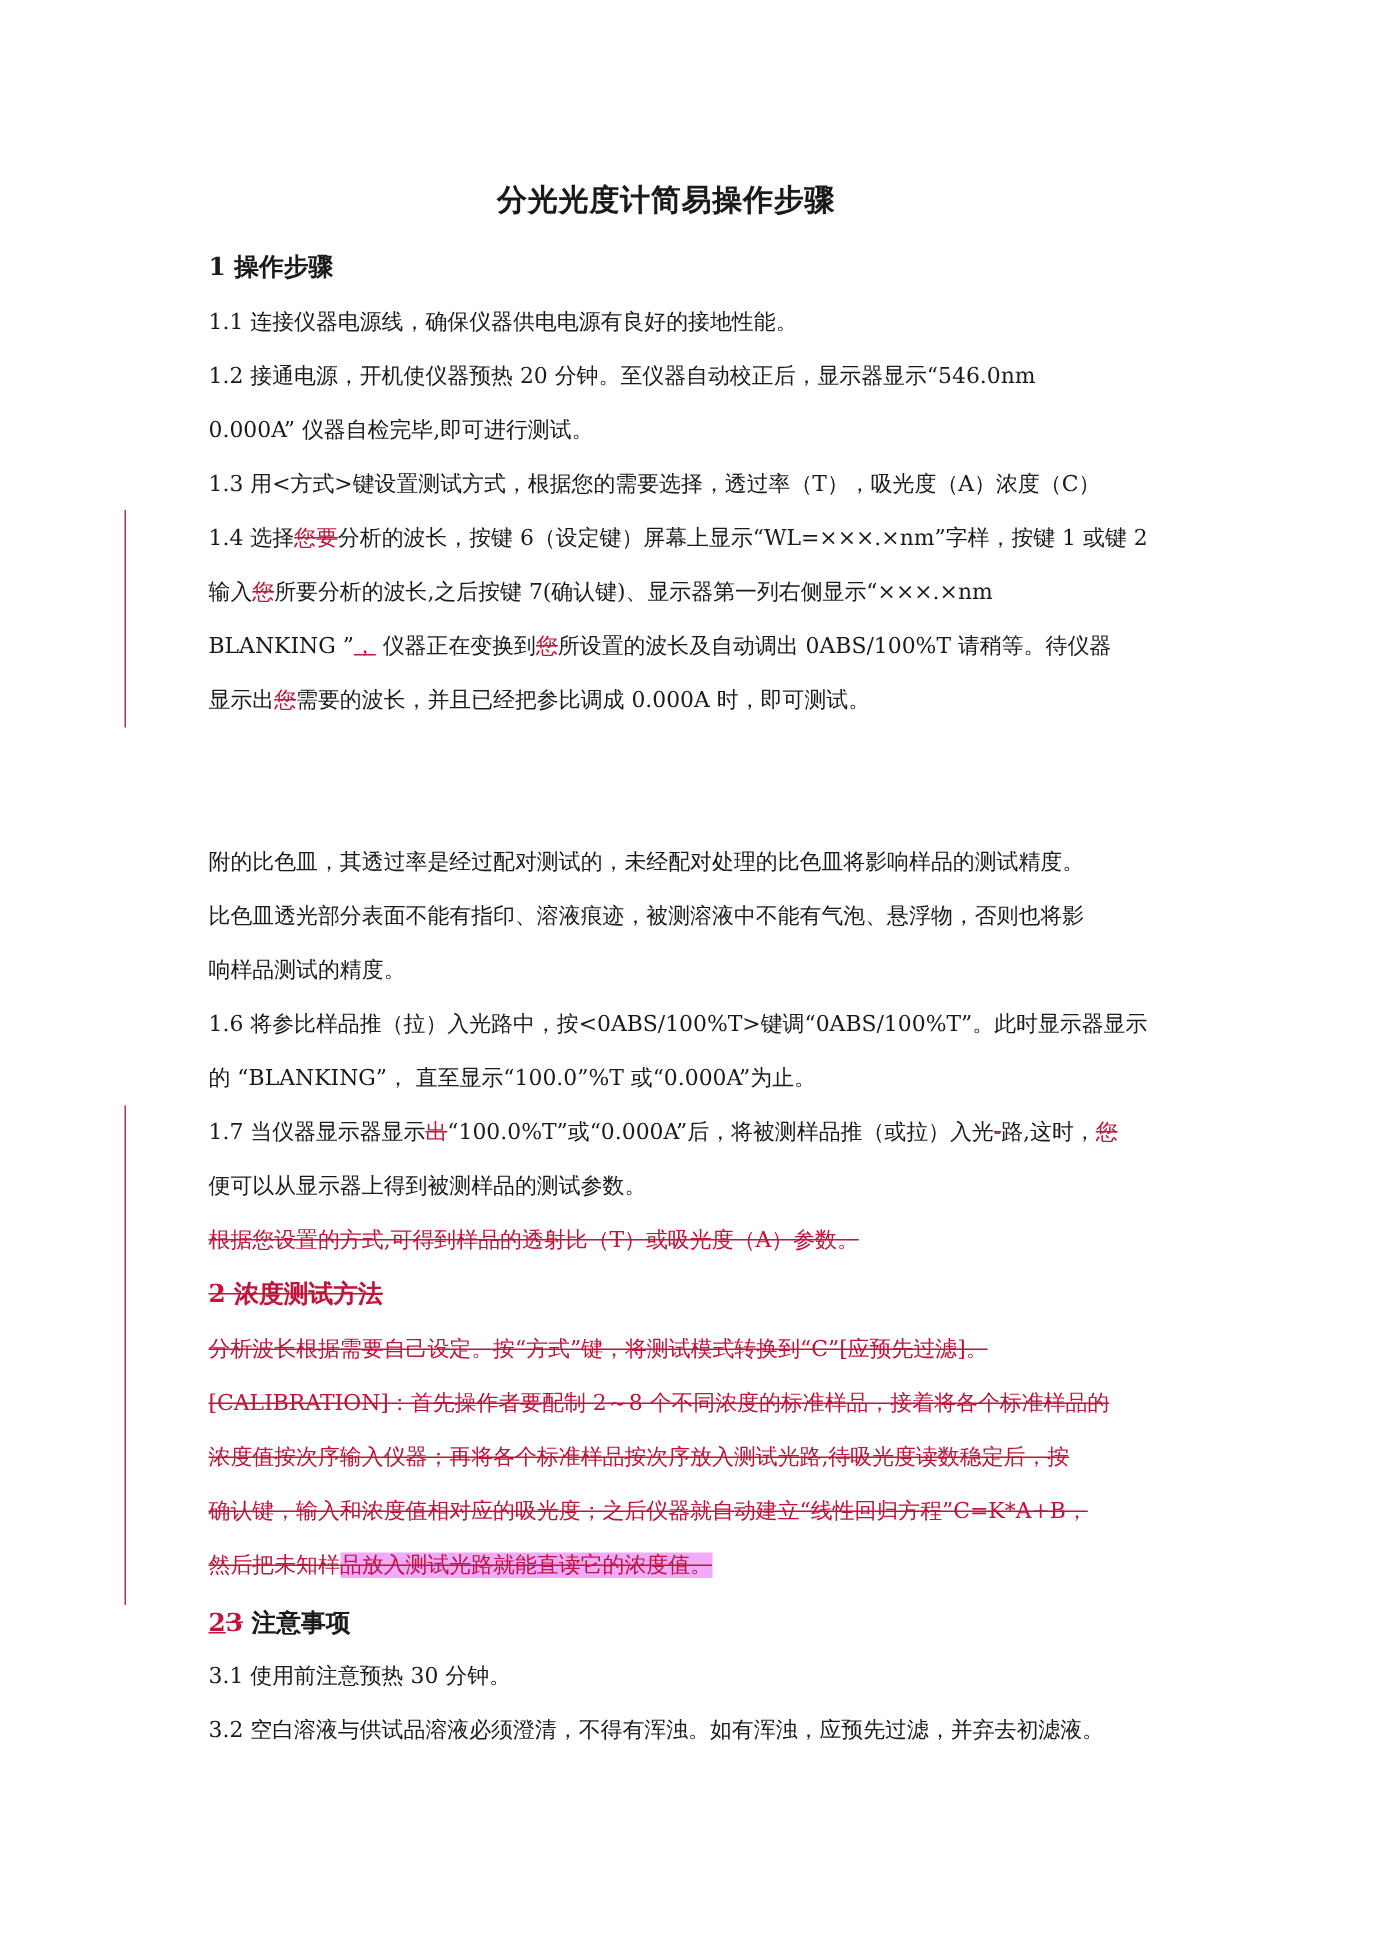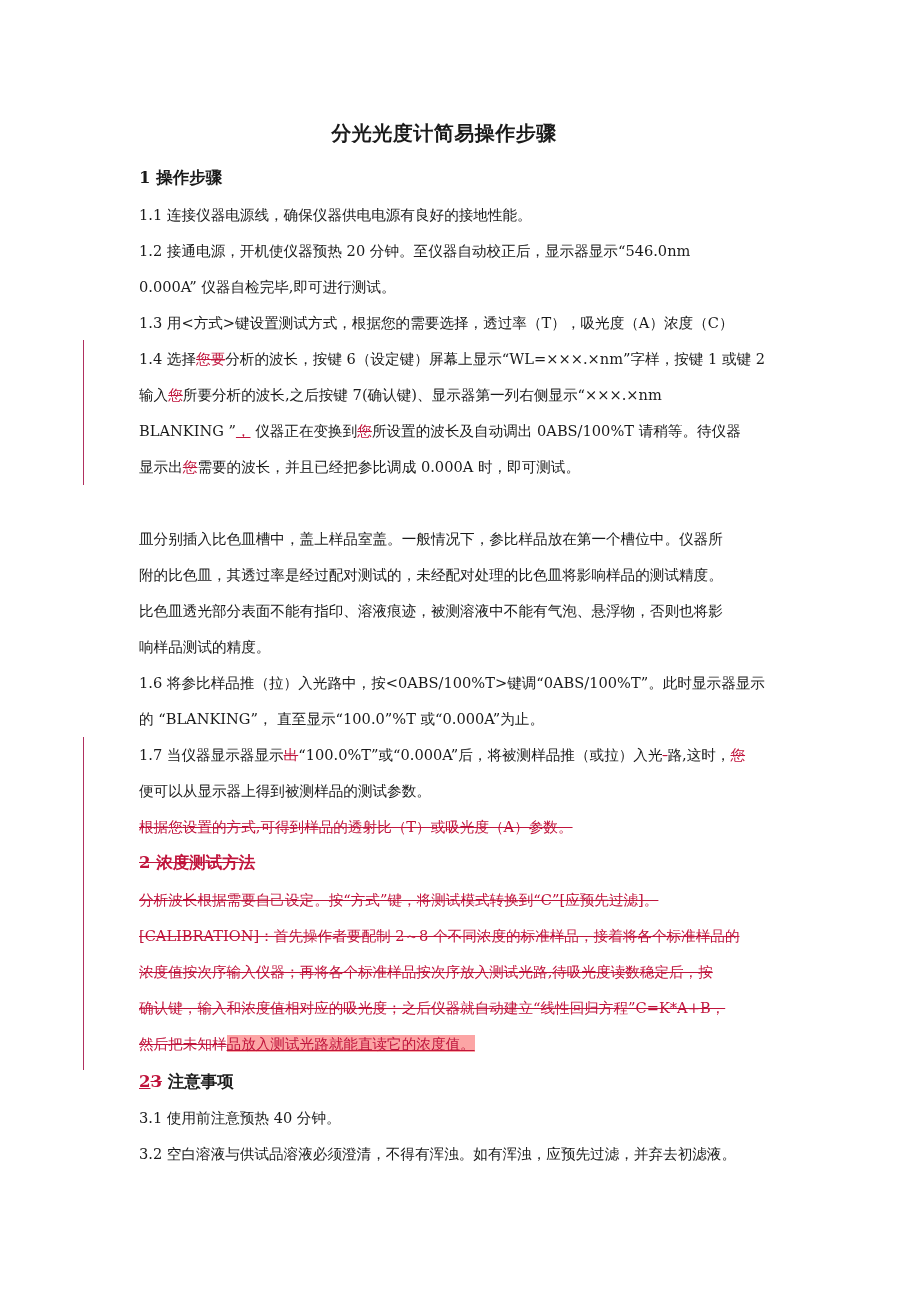--- a/index.html
+++ b/index.html
@@ -12,21 +12,21 @@
     .title {
       position: absolute; left: 0; width: 888px; top: 120px;
       text-align: center; font-size: 20px; font-weight: bold; letter-spacing: 0.5px;
     }
     .line {
       position: absolute; left: 139px; font-size: 14.6px; white-space: nowrap; line-height: 20px;
     }
     .h { font-size: 16.5px; font-weight: bold; }
     .del { color: #c0143c; text-decoration: line-through; text-decoration-color: #c0143c; }
     .ins { color: #c0143c; text-decoration: underline; text-decoration-color: #c0143c; }
-    .hl { background: #fca5a5; text-decoration: underline; }
+    .hl { background: #f0abfc; }
     .bar { position: absolute; left: 83px; width: 1px; background: #b03060; }
   </style>
 </head>
 <body>
 
 <div class="page">
 
   <div class="title">分光光度计简易操作步骤</div>
 
   <div class="line h" style="top:168px">1 操作步骤</div>
@@ -46,21 +46,20 @@
   <div class="line" style="top:385px">
     <span>输入</span><span class="del">您</span><span>所要分析的波长,之后按键 7(确认键)、显示器第一列右侧显示“×××.×nm</span>
   </div>
   <div class="line" style="top:421px">
     <span>BLANKING ”</span><span class="ins">，</span><span> 仪器正在变换到</span><span class="del">您</span><span>所设置的波长及自动调出 0ABS/100%T 请稍等。待仪器</span>
   </div>
   <div class="line" style="top:457px">
     <span>显示出</span><span class="del">您</span><span>需要的波长，并且已经把参比调成 0.000A 时，即可测试。</span>
   </div>
 
-  <div class="line" style="top:529px">皿分别插入比色皿槽中，盖上样品室盖。一般情况下，参比样品放在第一个槽位中。仪器所</div>
   <div class="line" style="top:565px">附的比色皿，其透过率是经过配对测试的，未经配对处理的比色皿将影响样品的测试精度。</div>
   <div class="line" style="top:601px">比色皿透光部分表面不能有指印、溶液痕迹，被测溶液中不能有气泡、悬浮物，否则也将影</div>
   <div class="line" style="top:637px">响样品测试的精度。</div>
 
   <div class="line" style="top:673px">1.6 将参比样品推（拉）入光路中，按&lt;0ABS/100%T&gt;键调“0ABS/100%T”。此时显示器显示</div>
   <div class="line" style="top:709px">的 “BLANKING”，  直至显示“100.0”%T 或“0.000A”为止。</div>
 
   <div class="bar" style="top:737px; height:333px"></div>
 
   <div class="line" style="top:745px">
@@ -74,16 +73,16 @@
   <div class="line del" style="top:926px">[CALIBRATION]：首先操作者要配制 2～8 个不同浓度的标准样品，接着将各个标准样品的</div>
   <div class="line del" style="top:998px">确认键，输入和浓度值相对应的吸光度；之后仪器就自动建立“线性回归方程”C=K*A+B，</div>
   <div class="line del" style="top:962px">浓度值按次序输入仪器；再将各个标准样品按次序放入测试光路,待吸光度读数稳定后，按</div>
   <div class="line" style="top:1034px">
     <span class="del">然后把未知样</span><span class="del hl">品放入测试光路就能直读它的浓度值。</span>
   </div>
 
   <div class="line h" style="top:1072px">
     <span class="ins">2</span><span class="del">3</span><span> 注意事项</span>
   </div>
-  <div class="line" style="top:1108px">3.1 使用前注意预热 40 分钟。</div>
+  <div class="line" style="top:1108px">3.1 使用前注意预热 30 分钟。</div>
   <div class="line" style="top:1144px">3.2 空白溶液与供试品溶液必须澄清，不得有浑浊。如有浑浊，应预先过滤，并弃去初滤液。</div>
 
 </div>
 
 </body></html>

